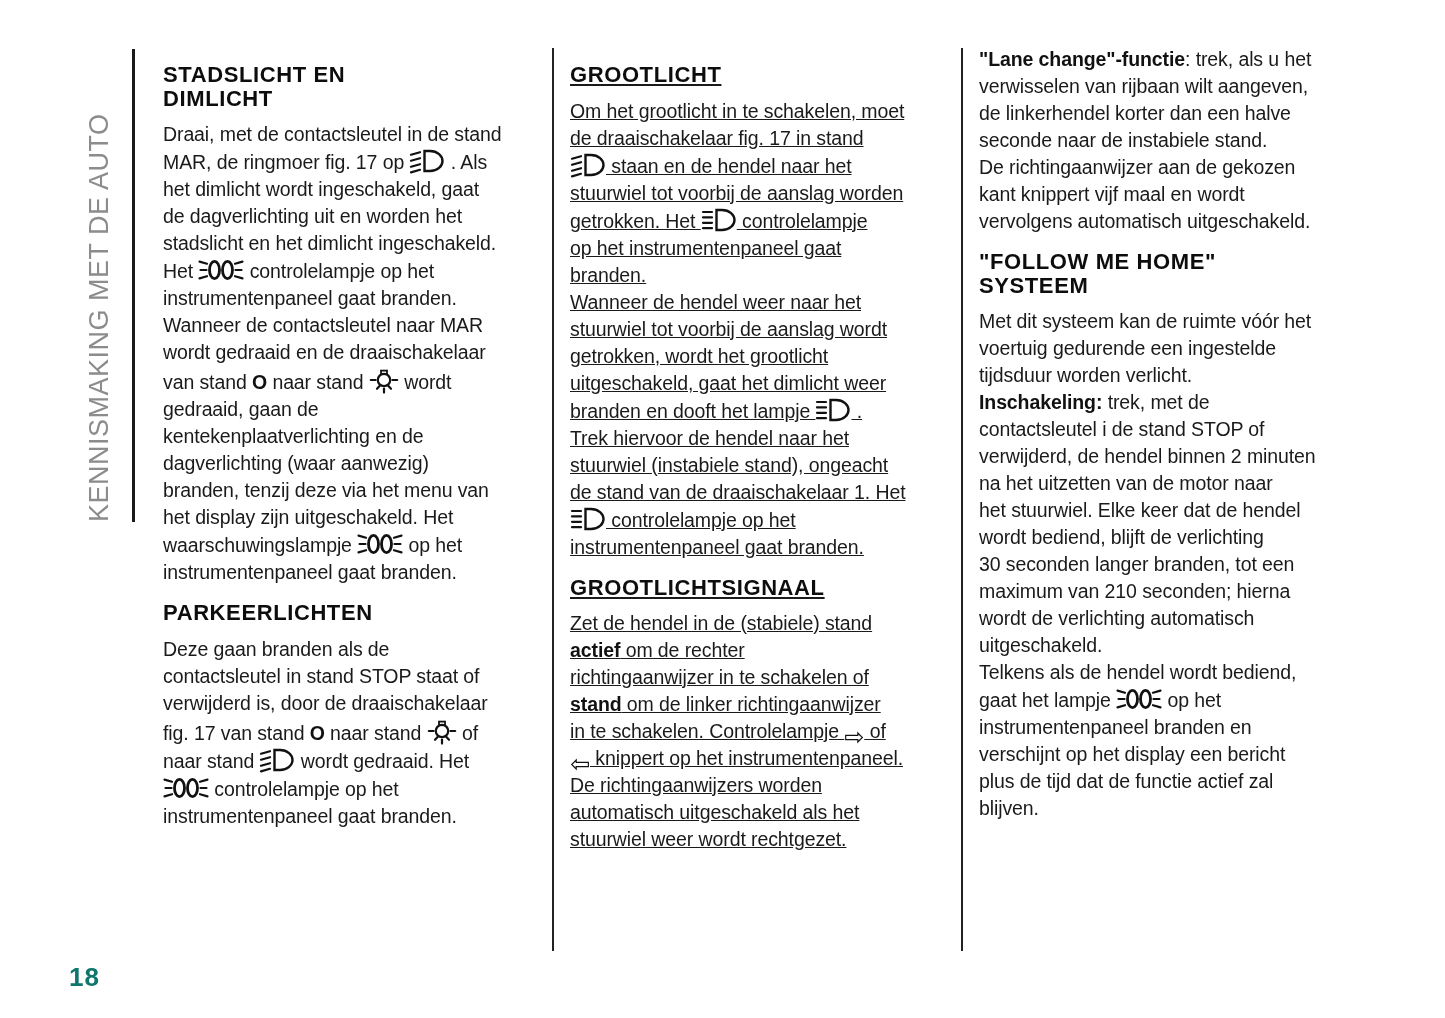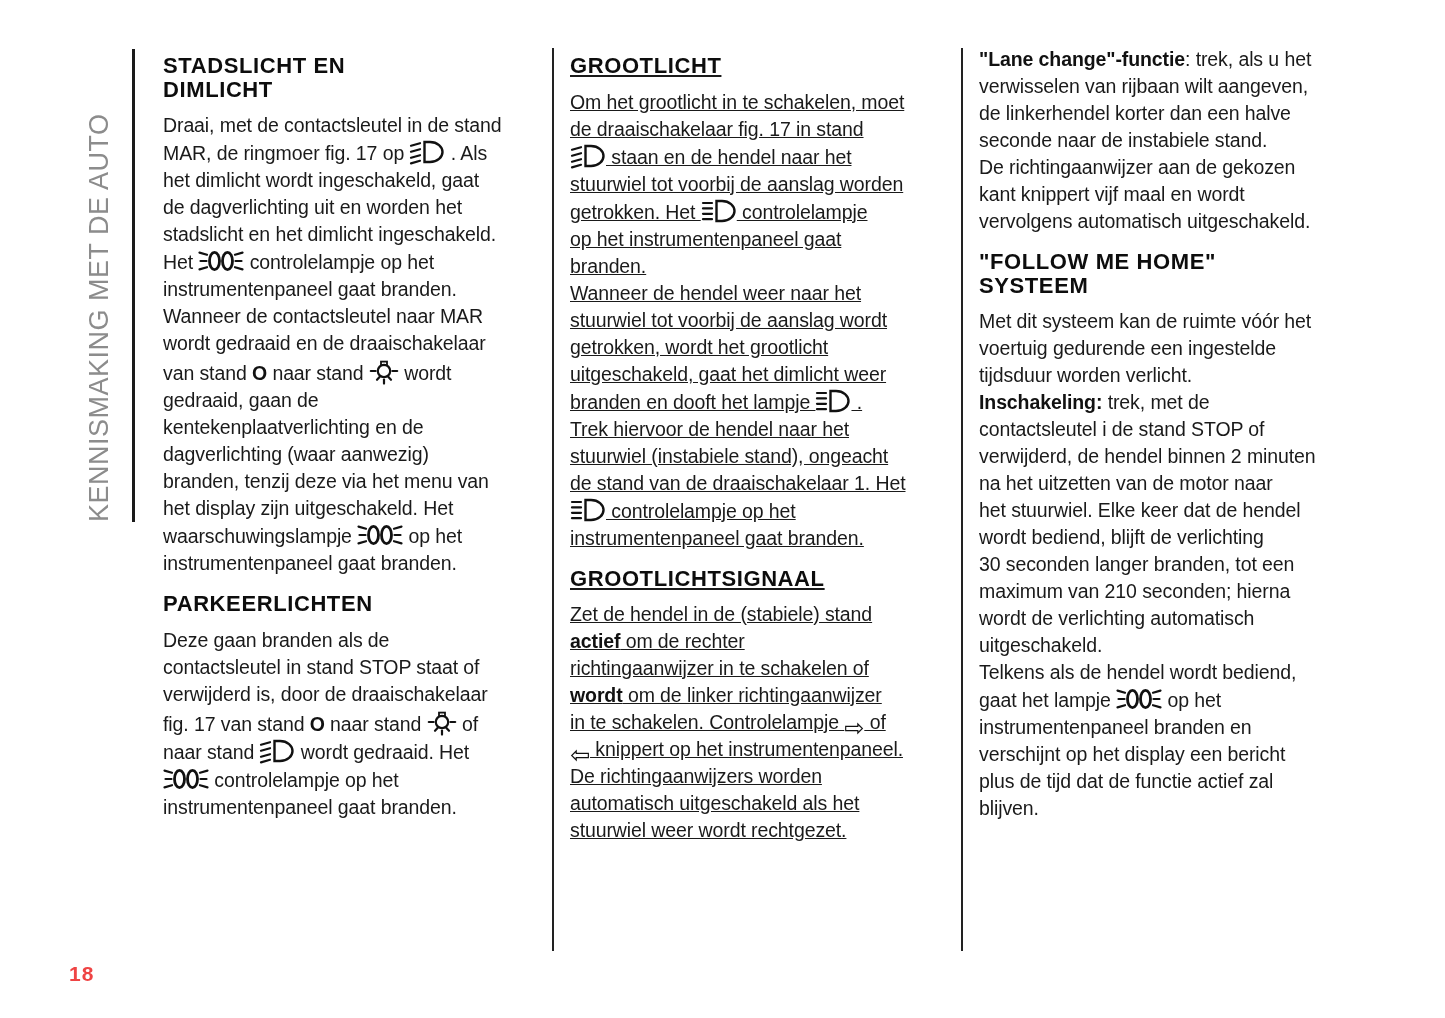--- a/index.html
+++ b/index.html
@@ -44,21 +44,21 @@
   .column-3{left:979px;width:390px;}
   h2{
     font-size:22px;
     line-height:23.5px;
     font-weight:900;
     color:#0d0d0d;
     letter-spacing:0.6px;
     margin:15px 0 11px 0;
     white-space:pre-line;
   }
-  .column h2:first-child{margin-top:8px;}
+  .column h2:first-child{margin-top:17px;}
   p.para{
     font-size:19.5px;
     line-height:27px;
     letter-spacing:-0.1px;
     margin:0;
     white-space:pre-line;
     color:#1a1a1a;
   }
   p.para b{font-weight:bold;color:#111111;}
   .icon{
@@ -71,23 +71,23 @@
     display:inline-block;
     font-family:"DejaVu Sans",sans-serif;
     font-size:24px;
     line-height:0;
     vertical-align:-2px;
     color:#111111;
   }
   .page-number{
     position:absolute;
     left:69px;top:962px;
-    font-size:21px;
+    font-size:26px;
     font-weight:900;
-    color:#ef4444;
+    color:#0f766e;
     letter-spacing:1px;
   }
 </style>
 </head>
 <body>
 
 <div class="page">
   <div class="sidebar-label">KENNISMAKING MET DE AUTO</div>
   <div class="sidebar-rule"></div>
 
@@ -216,21 +216,21 @@
             <line x1="2" y1="5" x2="11" y2="5" stroke-width="2.2" stroke="#111" fill="none" stroke-linecap="round"></line>
             <line x1="2" y1="10.4" x2="11" y2="10.4" stroke-width="2.2" stroke="#111" fill="none" stroke-linecap="round"></line>
             <line x1="2" y1="15.8" x2="11" y2="15.8" stroke-width="2.2" stroke="#111" fill="none" stroke-linecap="round"></line>
             <line x1="2" y1="21.2" x2="11" y2="21.2" stroke-width="2.2" stroke="#111" fill="none" stroke-linecap="round"></line>
           </svg></span> controlelampje op het
 instrumentenpaneel gaat branden.</p>
       <h2>GROOTLICHTSIGNAAL</h2>
       <p class="para">Zet de hendel in de (stabiele) stand
 <b>actief</b> om de rechter
 richtingaanwijzer in te schakelen of
-<b>wordt</b> om de linker richtingaanwijzer
+<b>stand</b> om de linker richtingaanwijzer
 in te schakelen. Controlelampje <span class="icon"><span class="arrow-glyph">⇨</span></span> of
 <span class="icon"><span class="arrow-glyph">⇦</span></span> knippert op het instrumentenpaneel.
 De richtingaanwijzers worden
 automatisch uitgeschakeld als het
 stuurwiel weer wordt rechtgezet.</p>
     </div>
   <div class="divider divider-2"></div>
   <div class="column column-3">
       <p class="para"><b>"Lane change"-functie</b>: trek, als u het
 verwisselen van rijbaan wilt aangeven,

